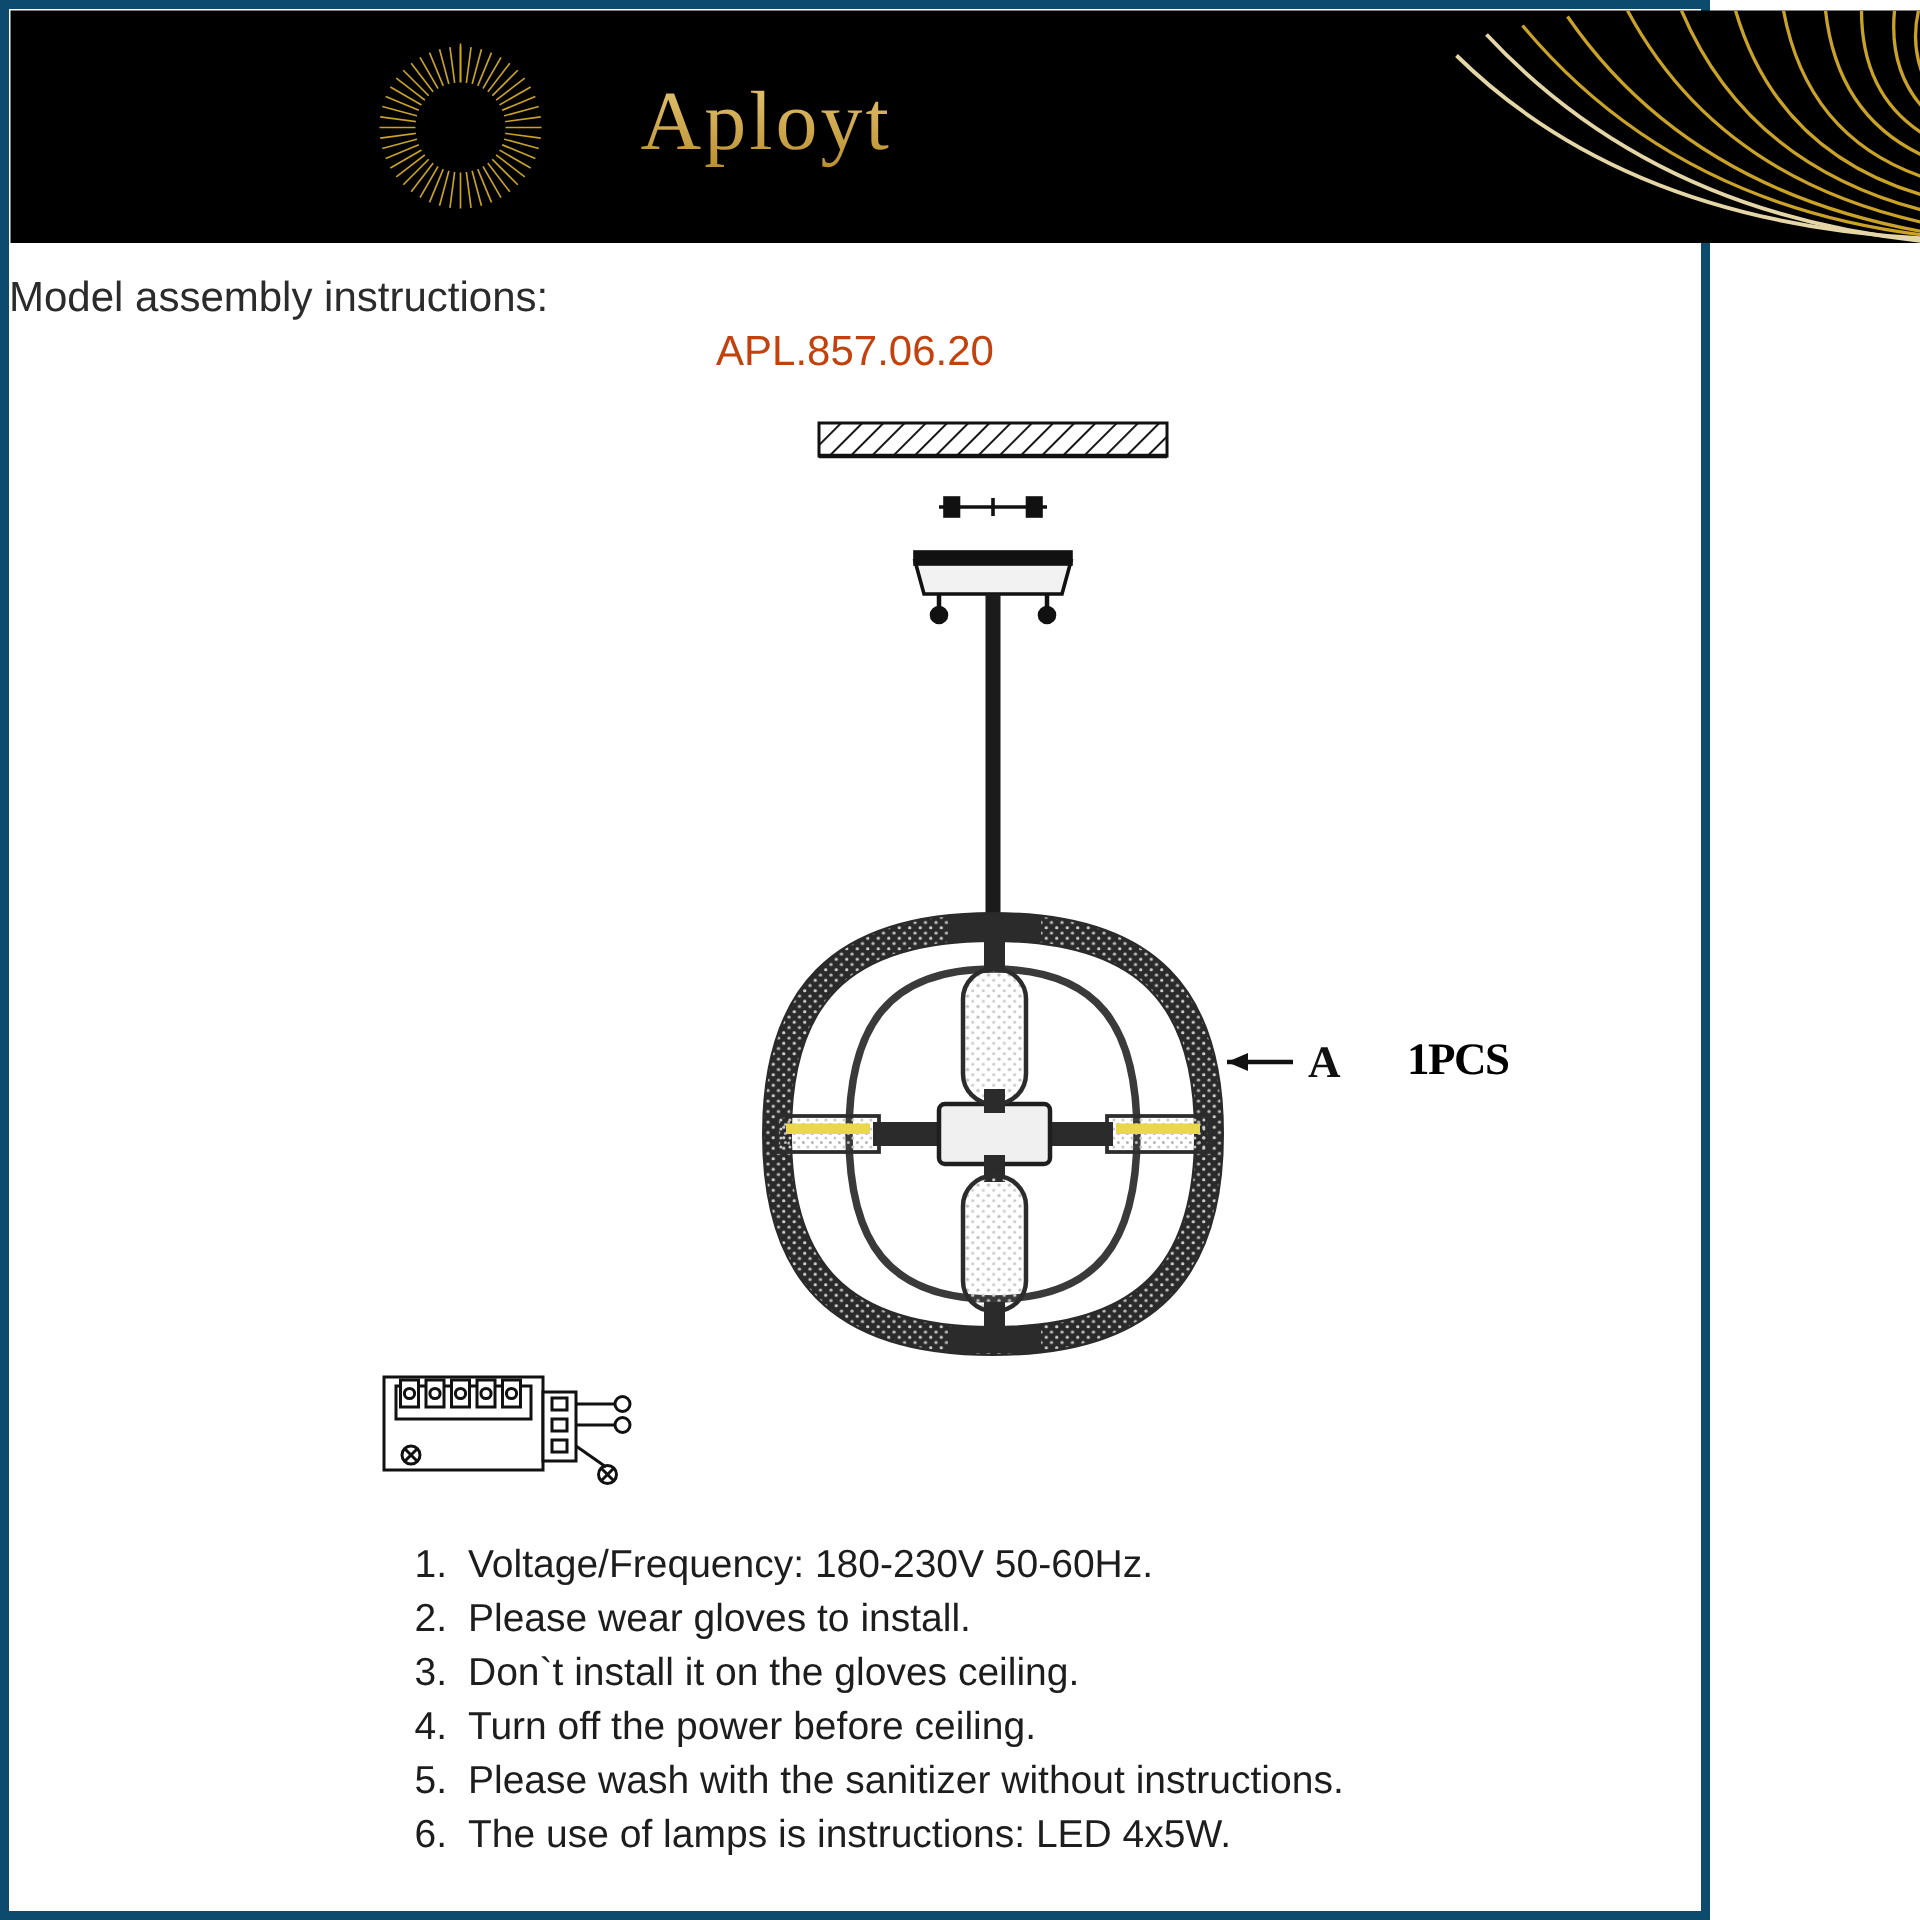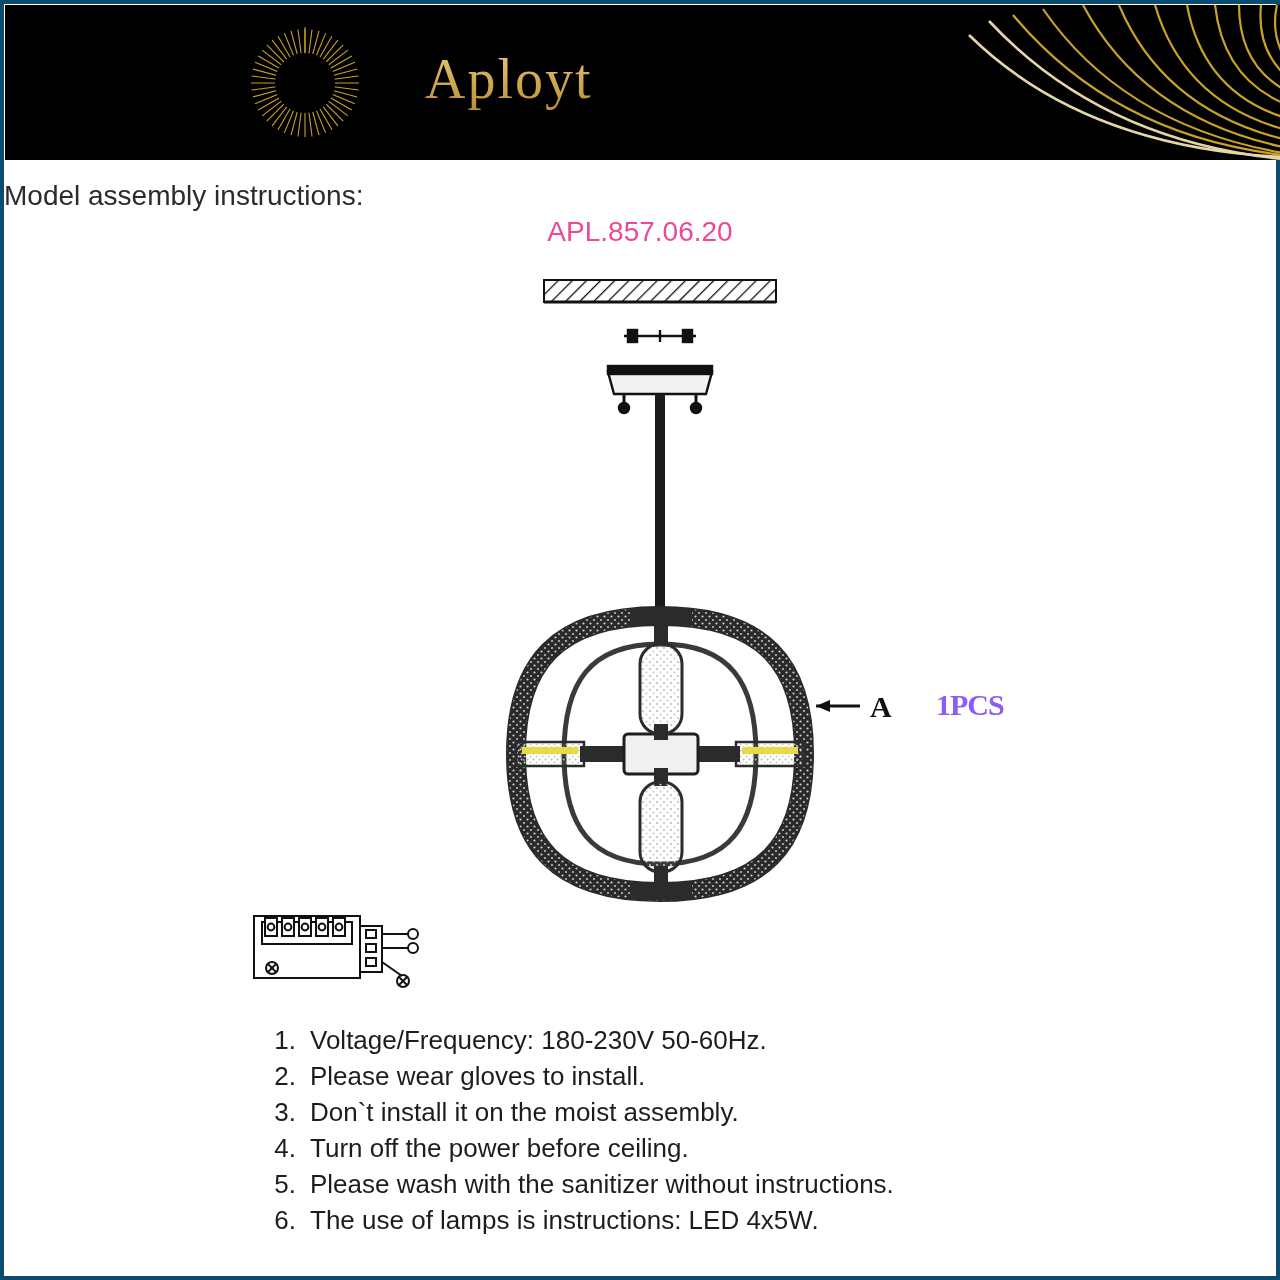--- a/index.html
+++ b/index.html
@@ -13,22 +13,22 @@
     font-family: "Liberation Sans", sans-serif;
     color: #1a1a1a;
     position: relative;
     overflow: hidden;
   }
 
   
   .page {
     position: absolute;
     left: 0; top: 0;
-    width: 1280px; height: 1280px;
-    border: 4px solid #0c4a6e;
+    width: 1140px; height: 1280px;
+    border: 6px solid #0c4a6e;
     box-sizing: border-box;
     background: #fff;
   }
 
   
   .header-band {
     position: absolute;
     left: 1px; top: 1px;
     width: 1278px;
     height: 155px;
@@ -71,21 +71,21 @@
     text-align: left;
     font-size: 28px;
     color: #2b2b2b;
   }
   .doc-model {
     position: absolute;
     left: 0; right: 0;
     top: 212px;
     text-align: center;
     font-size: 28px;
-    color: #ec4899;
+    color: #c2410c;
   }
 
   
   .drawing {
     position: absolute;
     left: 0;
     top: 250px;
     width: 1280px;
     height: 760px;
   }
@@ -101,21 +101,21 @@
     color: #111;
   }
   .callout-qty {
     position: absolute;
     left: 932px;
     top: 684px;
     font-family: "Liberation Serif", serif;
     font-weight: bold;
     font-size: 30px;
     letter-spacing: -1px;
-    color: #8b5cf6;
+    color: #000000;
   }
 
   
   .notes {
     position: absolute;
     left: 250px;
     top: 1018px;
     width: 980px;
   }
   .note-row {
@@ -358,21 +358,21 @@
     <div class="note-row">
       <span class="note-num">1.</span>
       <span class="note-text">Voltage/Frequency: 180-230V 50-60Hz.</span>
     </div>
     <div class="note-row">
       <span class="note-num">2.</span>
       <span class="note-text">Please wear gloves to install.</span>
     </div>
     <div class="note-row">
       <span class="note-num">3.</span>
-      <span class="note-text">Don`t install it on the moist assembly.</span>
+      <span class="note-text">Don`t install it on the gloves ceiling.</span>
     </div>
     <div class="note-row">
       <span class="note-num">4.</span>
       <span class="note-text">Turn off the power before ceiling.</span>
     </div>
     <div class="note-row">
       <span class="note-num">5.</span>
       <span class="note-text">Please wash with the sanitizer without instructions.</span>
     </div>
     <div class="note-row">

